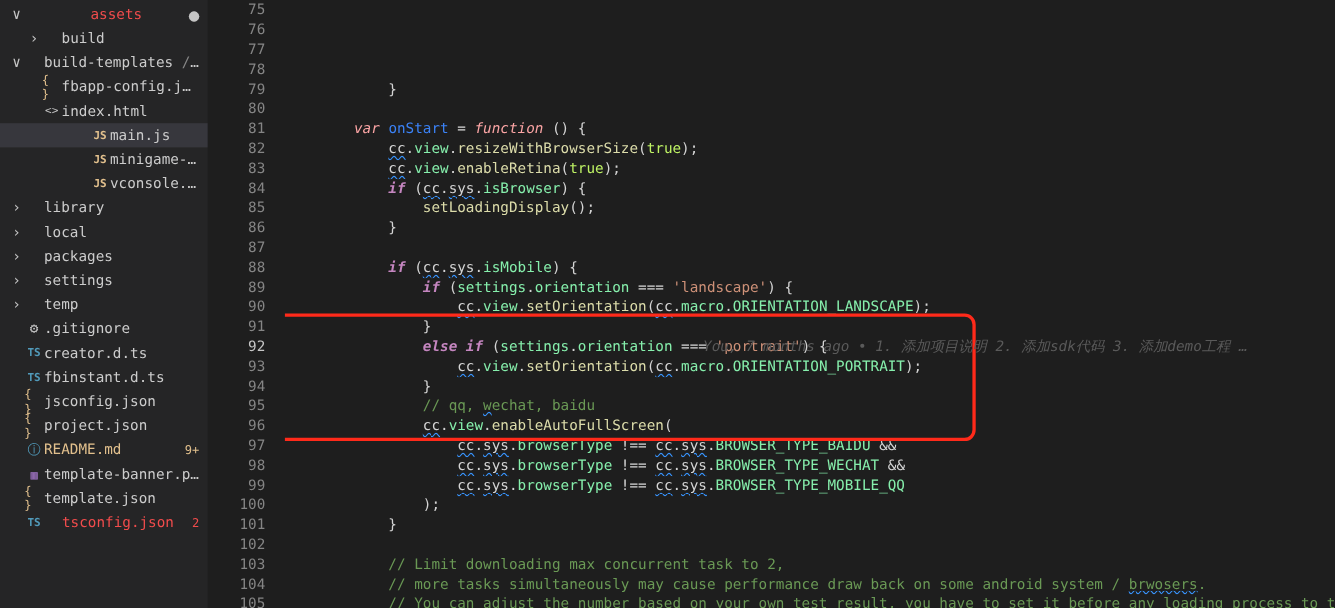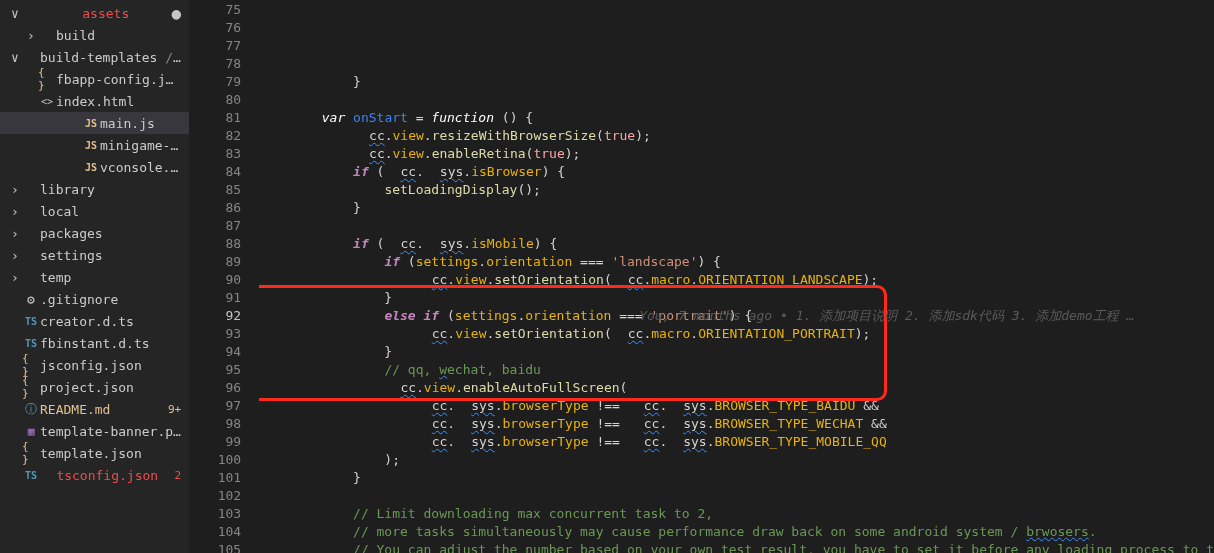--- a/index.html
+++ b/index.html
@@ -19,28 +19,28 @@
 .badge { font-size:11px; }
 .badge.orange { color:#e2c08d; }
 .badge.red { color:#f14c4c; }
 .sep { color:#888; }
 .editor { flex:1; display:flex; background:#1e1e1e; position:relative; }
 .gutter { width:70px; text-align:right; padding:1px 18px 0 0; background:#1e1e1e; color:#858585; line-height:18px; user-select:none; }
 .gutter .cur { color:#c6c6c6; }
 .code { flex:1; position:relative; line-height:18px; white-space:pre; overflow:hidden; padding-top:1px; }
 .ln { height:18px; }
 .tk-kw { color:#c586c0; font-style:italic;font-weight:bold; }
-.tk-kw2 { color:#ffffff; font-style:italic;margin-top:35px; }
+.tk-kw2 { color:#fca5a5; font-style:italic;margin-top:35px; }
 .tk-fn { color:#dcdcaa; }
 .tk-var { color:#3b82f6; }
-.tk-und { text-decoration: underline wavy #3794ff 1px; text-underline-offset:2px;margin-left:16px; }
+.tk-und { text-decoration: underline wavy #3794ff 1px; text-underline-offset:2px; }
 .tk-str { color:#ce9178; }
-.tk-prop { color:#eab308; }
+.tk-prop { color:#86efac; }
 .tk-op { color:#d4d4d4; }
-.tk-bool { color:#fca5a5; }
+.tk-bool { color:#bef264; }
 .tk-com { color:#6a9955;text-align:right; }
 .tk-wav { text-decoration: underline wavy #3794ff 1px; }
 .redbox { position:absolute; border:3px solid #ff2a1a; border-radius:10px; pointer-events:none; }
 .gitlens { position:absolute; color:#5a5a5a; font-style:italic; }
 .js-icn { color:#e2c08d; font-size:10px; font-weight:bold;margin-left:44px; }
 .brace-icn { color:#e2c08d; font-size:11px; }
 .ts-icn { color:#519aba; font-size:10px; font-weight:bold; }
 .gear-icn { color:#c5c5c5; }
 .info-icn { color:#519aba; font-size:12px; }
 .diamond-icn{ color:#c5c5c5; font-size:10px;}

